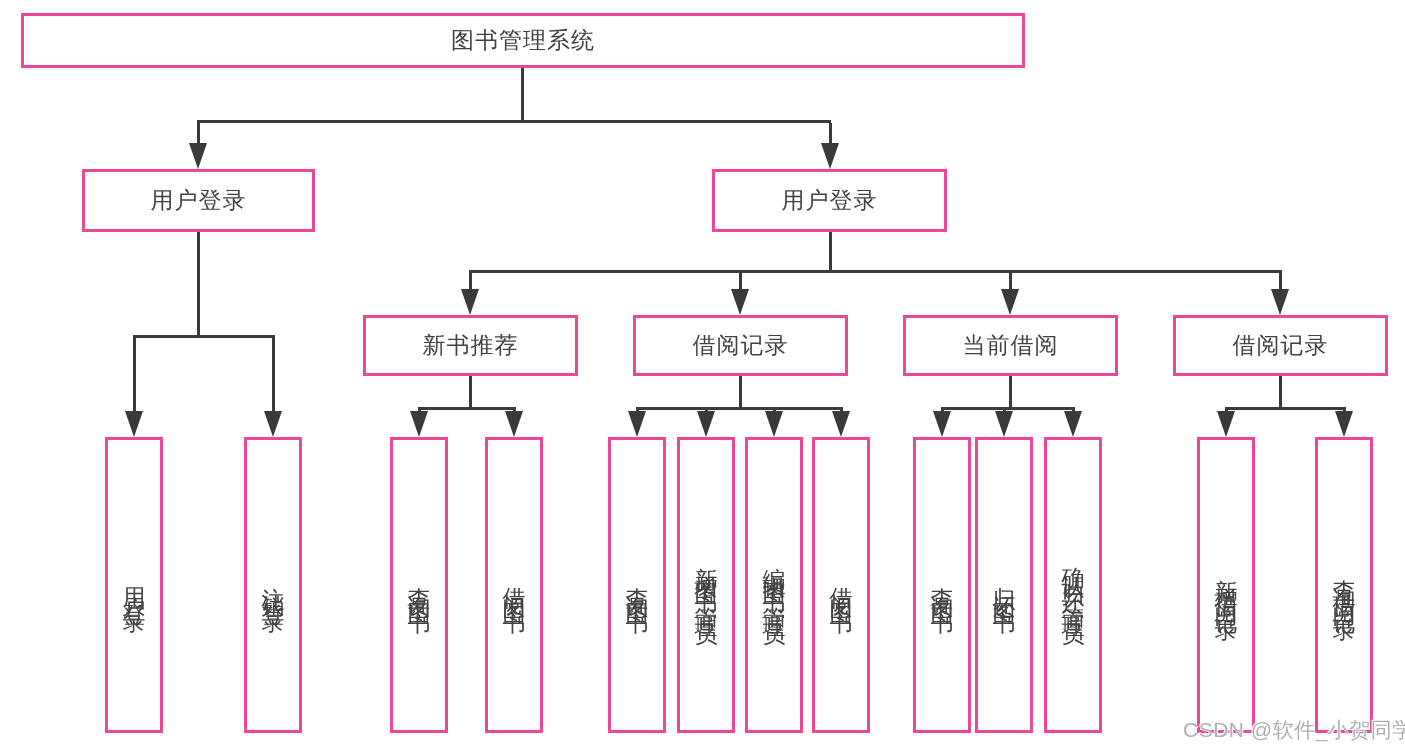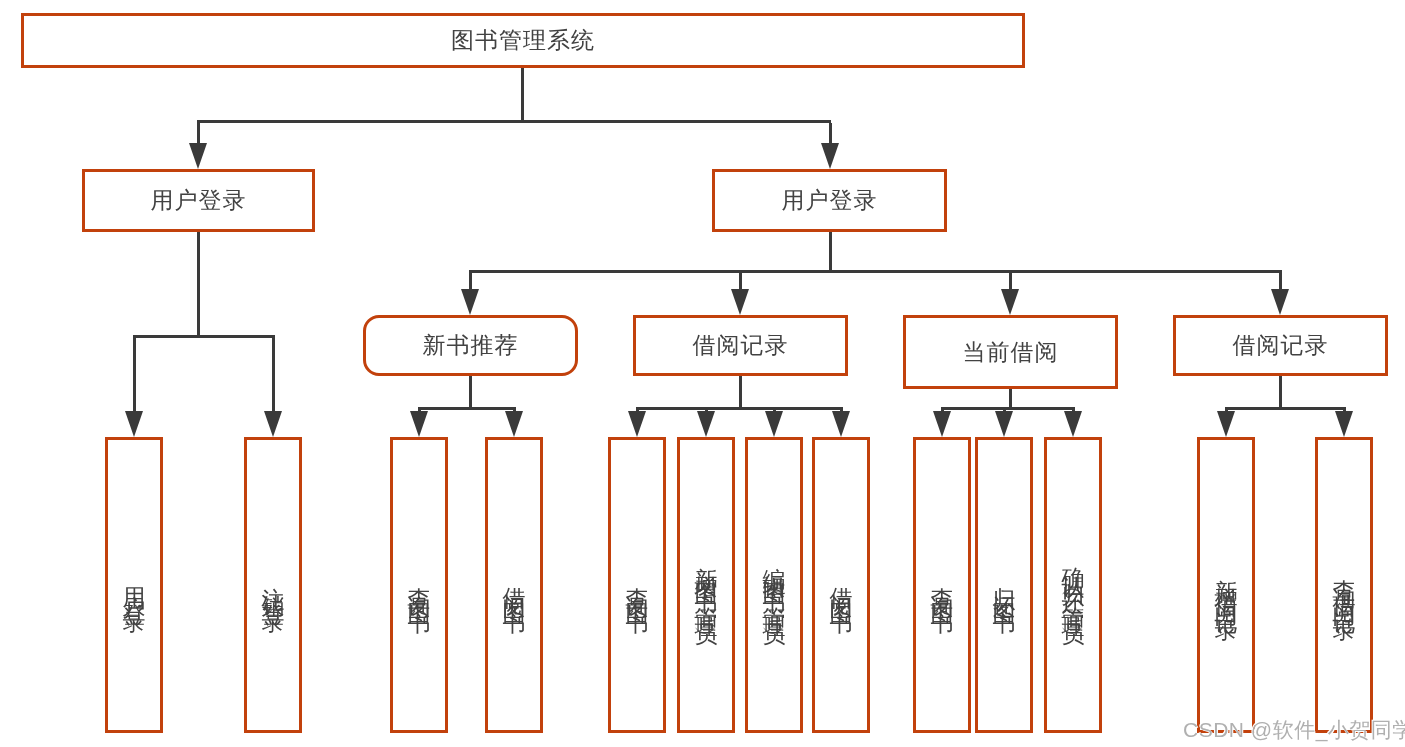--- a/index.html
+++ b/index.html
@@ -6,21 +6,21 @@
   .canvas{
     position:relative;
     width:1405px;height:747px;
     background:#ffffff;
     font-family:"Liberation Sans","DejaVu Sans",sans-serif;
     overflow:hidden;
   }
   .box{
     position:absolute;
     background:#ffffff;
-    border:3px solid #c2410c;
+    border:3px solid #ec4899;
     box-sizing:border-box;
     display:flex;align-items:center;justify-content:center;
     color:#424242;
   }
   .hbox{font-size:23px;letter-spacing:1px;}
   .leaf .leaf-label{
     writing-mode:vertical-rl;
     text-orientation:mixed;
     font-size:23px;
     letter-spacing:8px;
@@ -115,27 +115,27 @@
     <span>图书管理系统</span>
   </div>
 
   <div class="box hbox" style="left:82px;top:169px;width:233px;height:63px;">
     <span>用户登录</span>
   </div>
   <div class="box hbox" style="left:712px;top:169px;width:235px;height:63px;">
     <span>用户登录</span>
   </div>
 
-  <div class="box hbox" style="left:363px;top:315px;width:215px;height:61px;border-radius:16px;">
+  <div class="box hbox" style="left:363px;top:315px;width:215px;height:61px;">
     <span>新书推荐</span>
   </div>
   <div class="box hbox" style="left:633px;top:315px;width:215px;height:61px;">
     <span>借阅记录</span>
   </div>
-  <div class="box hbox" style="left:903px;top:315px;width:215px;height:74px;">
+  <div class="box hbox" style="left:903px;top:315px;width:215px;height:61px;">
     <span>当前借阅</span>
   </div>
   <div class="box hbox" style="left:1173px;top:315px;width:215px;height:61px;">
     <span>借阅记录</span>
   </div>
 
   <div class="box leaf" style="left:105px;top:437px;width:58px;height:296px;">
     <span class="leaf-label">用户登录</span>
   </div>
   <div class="box leaf" style="left:244px;top:437px;width:58px;height:296px;">

